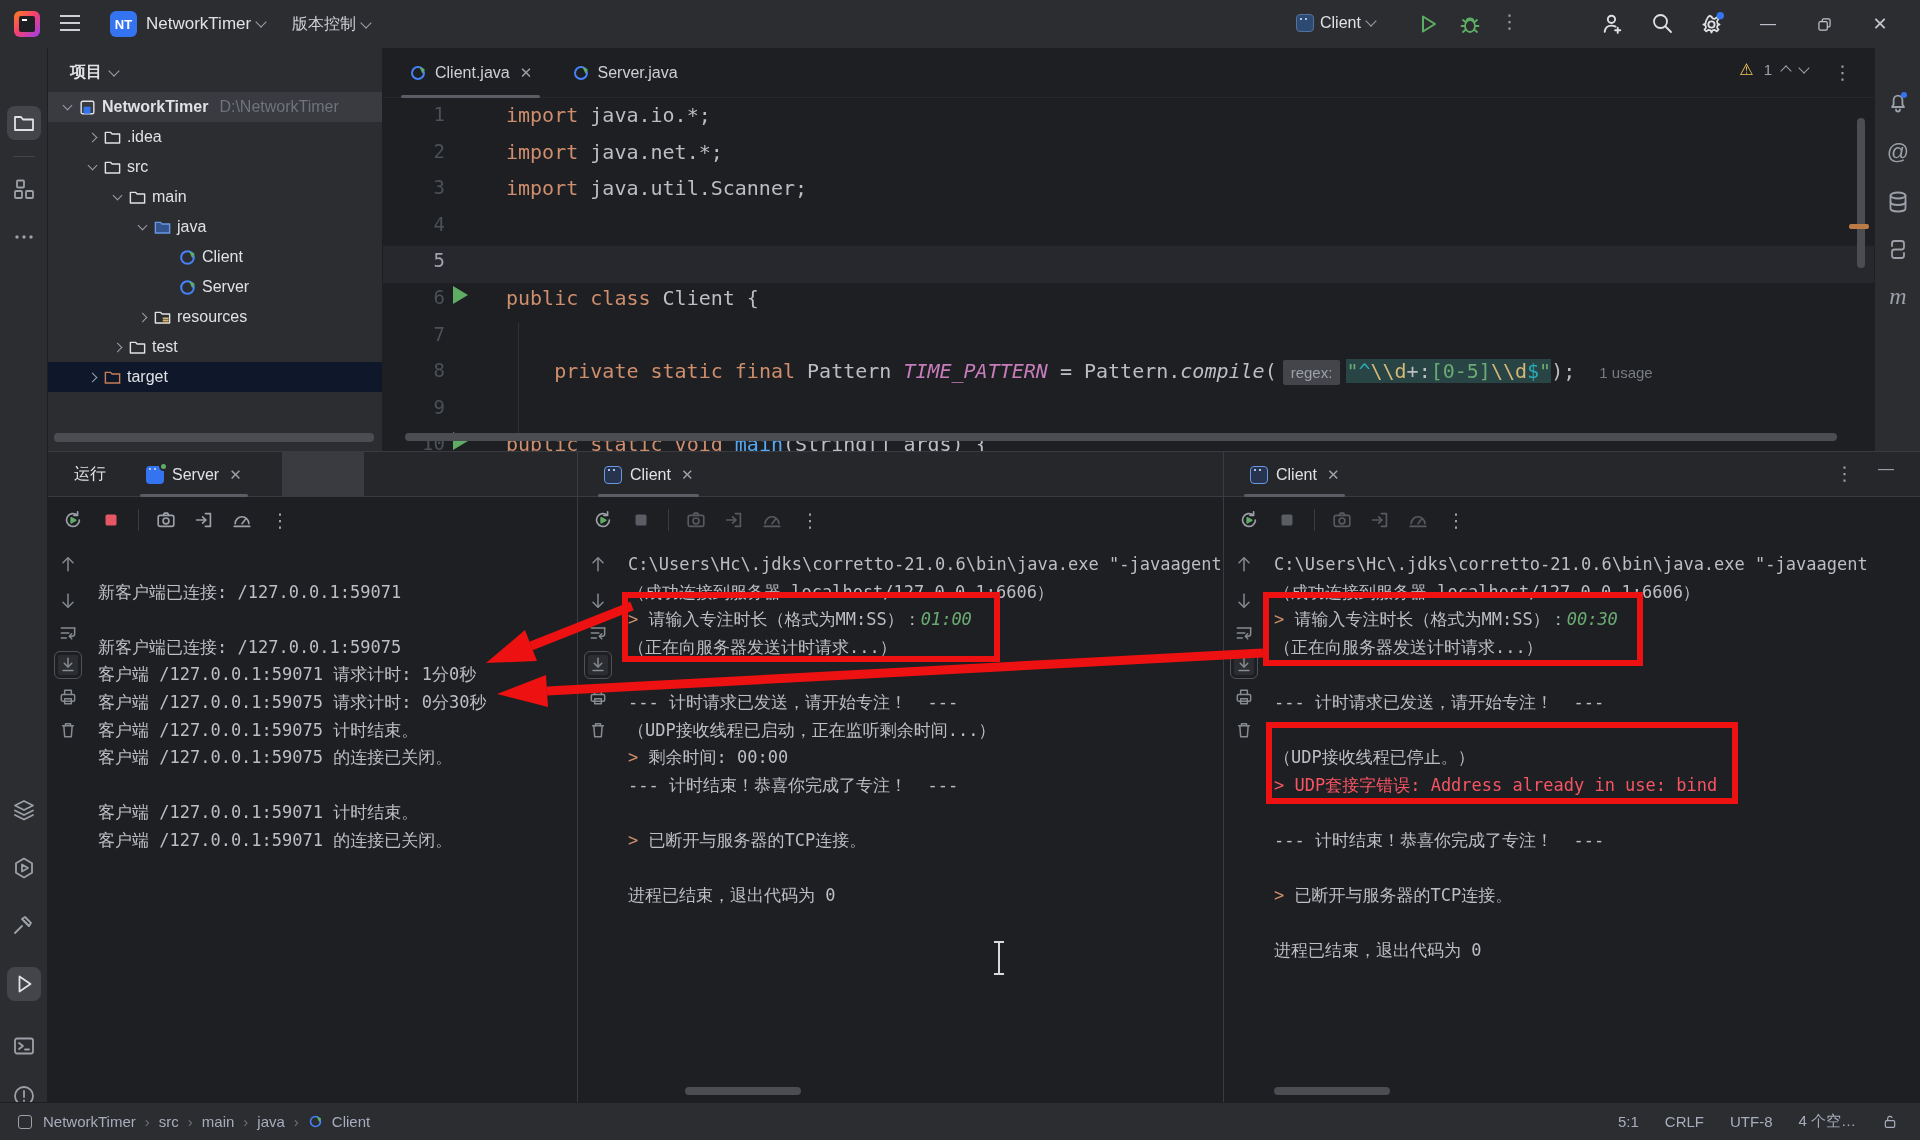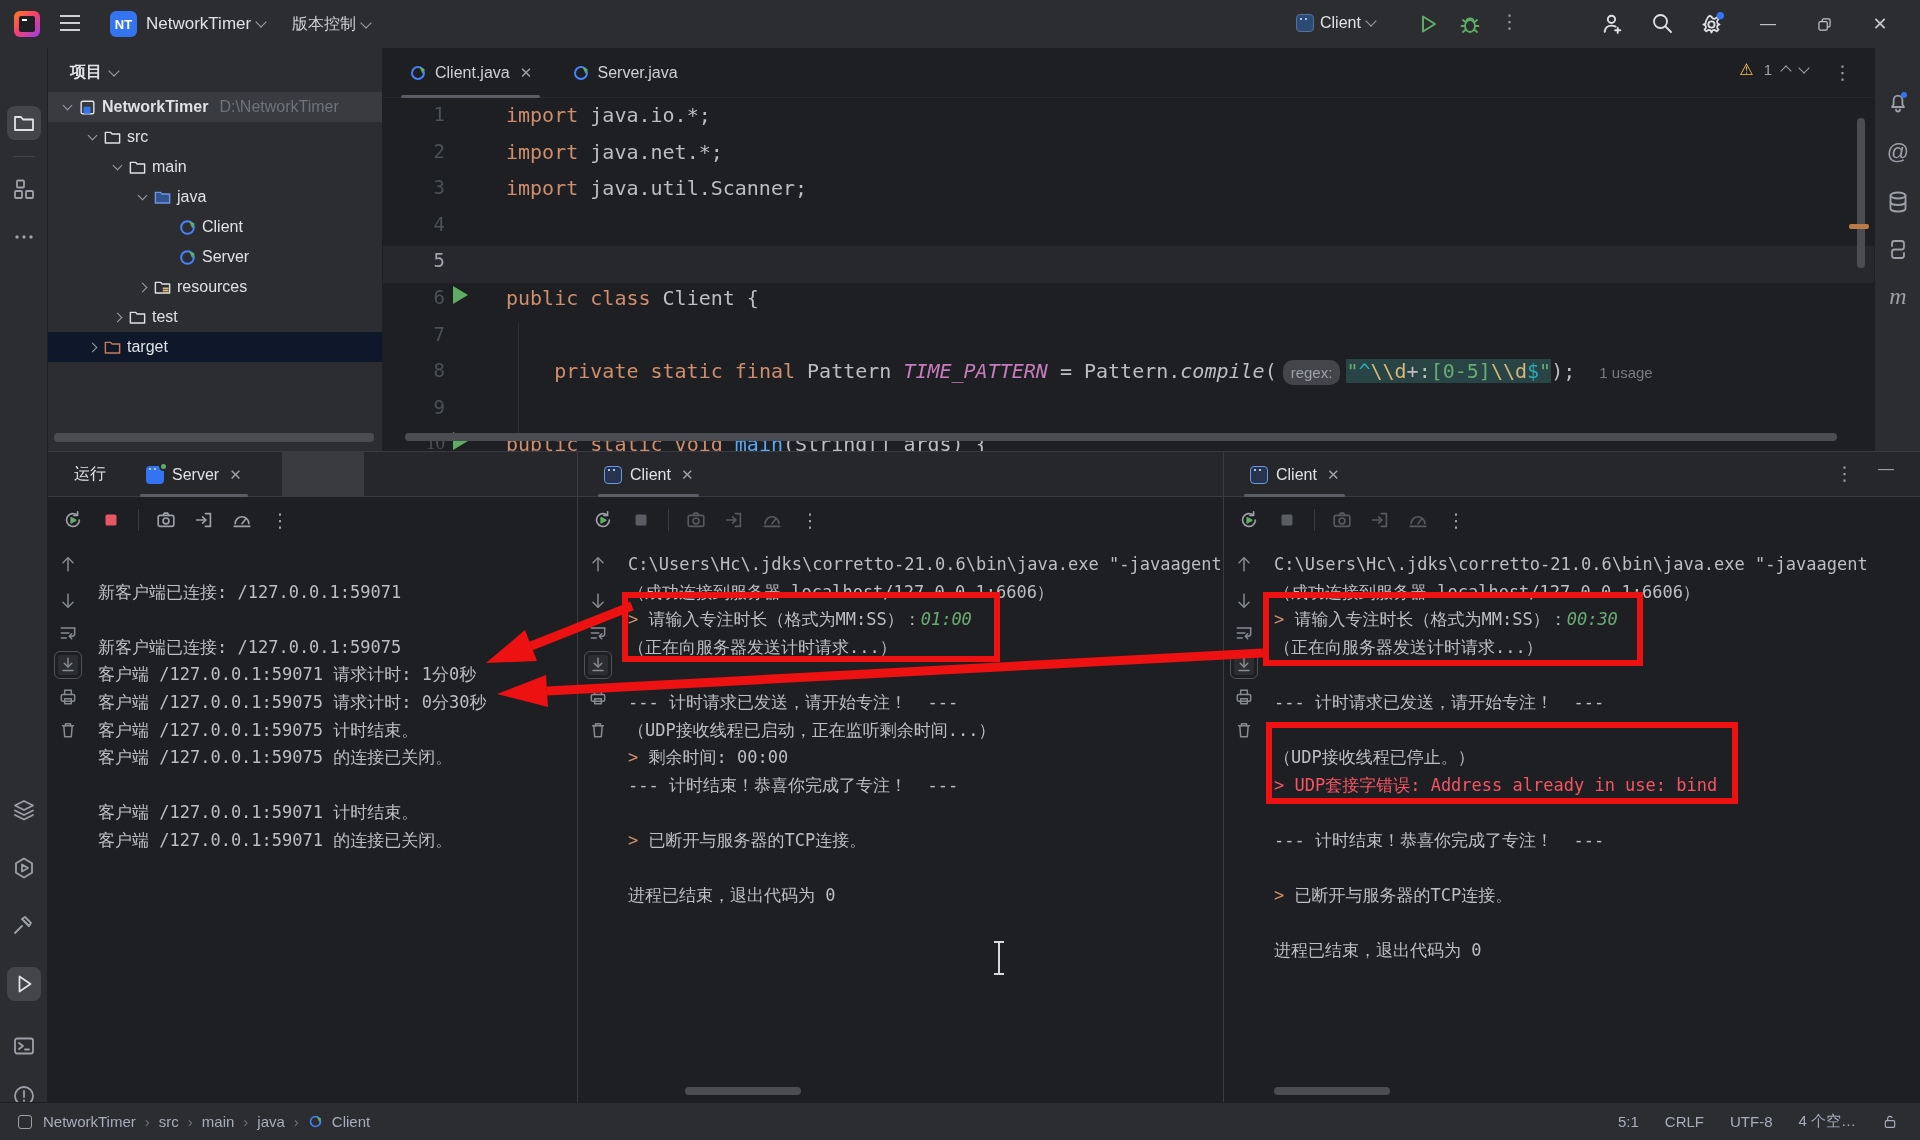--- a/index.html
+++ b/index.html
@@ -63,21 +63,21 @@
 #codearea{position:absolute;left:0;top:50px;width:100%;height:353px;
   font-family:"DejaVu Sans Mono","Liberation Mono",monospace;font-size:20px}
 .caretline{position:absolute;left:0;width:100%;height:37px;background:#26282e}
 .lnum{position:absolute;width:62px;text-align:right;color:#4b5059;font-size:19px}
 .cline{position:absolute;left:123px;white-space:pre;color:#bcbec4}
 .runarrow{position:absolute;left:70px;width:0;height:0;border-left:15px solid #5fad65;
   border-top:9px solid transparent;border-bottom:9px solid transparent}
 .kw{color:#cf8e6d}.pl{color:#bcbec4}.cmt{color:#7a7e85}.const{color:#c77dbb;font-style:italic}
 .itl{font-style:italic}.meth{color:#56a8f5}
 .usage{color:#787c82;font-size:15px;font-family:"Liberation Sans",sans-serif}
-.chip{background:#43454a;color:#9da0a8;border-radius:10px;padding:4px 8px;font-size:15px;margin:0 6px;font-family:"Liberation Sans",sans-serif}
+.chip{background:#43454a;color:#9da0a8;border-radius:2px;padding:4px 8px;font-size:15px;margin:0 6px;font-family:"Liberation Sans",sans-serif}
 .rx{background:#294445}
 .str{color:#6aab73}.esc{color:#d5b778}.anc{color:#2aacb8}.p2{color:#bcbec4}
 #inspections{position:absolute;right:66px;top:12px;display:flex;align-items:center;gap:10px;color:#9da0a8;font-size:15px}
 #warntri{color:#f2c55c;font-size:16px}
 .guide{position:absolute;width:1px;background:#2f3134}
 
 #rightstrip{position:absolute;left:1874px;top:48px;width:46px;height:1054px;background:#2b2d30;border-left:1px solid #1e1f22}
 .rs-btn{position:absolute;left:7px;width:32px;height:32px;display:flex;align-items:center;justify-content:center;color:#9da0a8}
 
 #runpanel{position:absolute;left:48px;top:451px;width:1872px;height:651px;background:#1e1f22;border-top:1px solid #393b40}
@@ -325,20 +325,29 @@
           <span class="ic" style="height: 19px; width: 19px;">
             <svg viewBox="0 0 24 24" fill="none" stroke="currentColor" stroke-width="1.8" stroke-linecap="round" stroke-linejoin="round">
               <rect x="4" y="4" width="16" height="16" rx="2"></rect>
               <rect x="8" y="12" width="7" height="7" fill="#3574f0" stroke="#3574f0"></rect>
             </svg>
           </span>
           <span style="font-weight: bold;">NetworkTimer</span>
           <span class="path">D:\NetworkTimer</span>
         </div>
         <div class="trow" style="padding-left: 41px;">
+          <span class="chev right"></span>
+          <span class="ic" style="height: 19px; width: 19px;">
+            <svg viewBox="0 0 24 24" fill="none" stroke="currentColor" stroke-width="1.8" stroke-linecap="round" stroke-linejoin="round">
+              <path d="M3 5.5h6.5l2 2H21V19H3z"></path>
+            </svg>
+          </span>
+          <span>.idea</span>
+        </div>
+        <div class="trow" style="padding-left: 41px;">
           <span class="chev"></span>
           <span class="ic" style="height: 19px; width: 19px;">
             <svg viewBox="0 0 24 24" fill="none" stroke="currentColor" stroke-width="1.8" stroke-linecap="round" stroke-linejoin="round">
               <path d="M3 5.5h6.5l2 2H21V19H3z"></path>
             </svg>
           </span>
           <span>src</span>
         </div>
         <div class="trow" style="padding-left: 66px;">
           <span class="chev"></span>
@@ -445,21 +454,21 @@
         <div class="lnum" style="top: 151.4px; color: rgb(161, 163, 171);">5</div>
         <div class="cline" style="top: 151.4px;"></div>
         <div class="lnum" style="top: 188px;">6</div>
         <div class="runarrow" style="top: 188px;"></div>
         <div class="cline" style="top: 188px;"><span class="kw">public </span><span class="kw">class </span><span class="pl">Client {</span></div>
         <div class="lnum" style="top: 224.6px;">7</div>
         <div class="lnum" style="top: 261.2px;">8</div>
         <div class="cline" style="top: 261.2px;"><span class="pl">    </span><span class="kw">private </span><span class="kw">static </span><span class="kw">final </span><span class="pl">Pattern </span><span class="const">TIME_PATTERN</span><span class="pl"> = Pattern.</span><span class="pl itl">compile</span><span class="pl">(</span><span class="chip">regex:</span><span class="str rx">"</span><span class="anc rx">^</span><span class="esc rx">\\d</span><span class="p2 rx">+</span><span class="p2 rx">:</span><span class="str rx">[0-5]</span><span class="esc rx">\\d</span><span class="anc rx">$</span><span class="str rx">"</span><span class="pl">);</span><span class="pl">  </span><span class="usage">1 usage</span></div>
         <div class="lnum" style="top: 297.8px;">9</div>
         <div class="cline" style="top: 297.8px;"></div>
-        <div class="lnum" style="top: 334.4px; font-family: Liberation Serif, serif;">10</div>
+        <div class="lnum" style="top: 334.4px;">10</div>
         <div class="runarrow" style="top: 334.4px;"></div>
         <div class="cline" style="top: 334.4px;"><span class="kw">public </span><span class="kw">static </span><span class="kw">void </span><span class="meth">main</span><span class="pl">(String[] args) {</span></div>
         <div class="guide" style="left: 135px; top: 225px; height: 112px;"></div>
       </div>
     <div id="inspections">
       <span id="warntri">⚠</span>
       <span>1</span>
       <span class="chev" style="transform:rotate(135deg);margin-top:3px"></span>
       <span class="chev"></span>
     </div>

